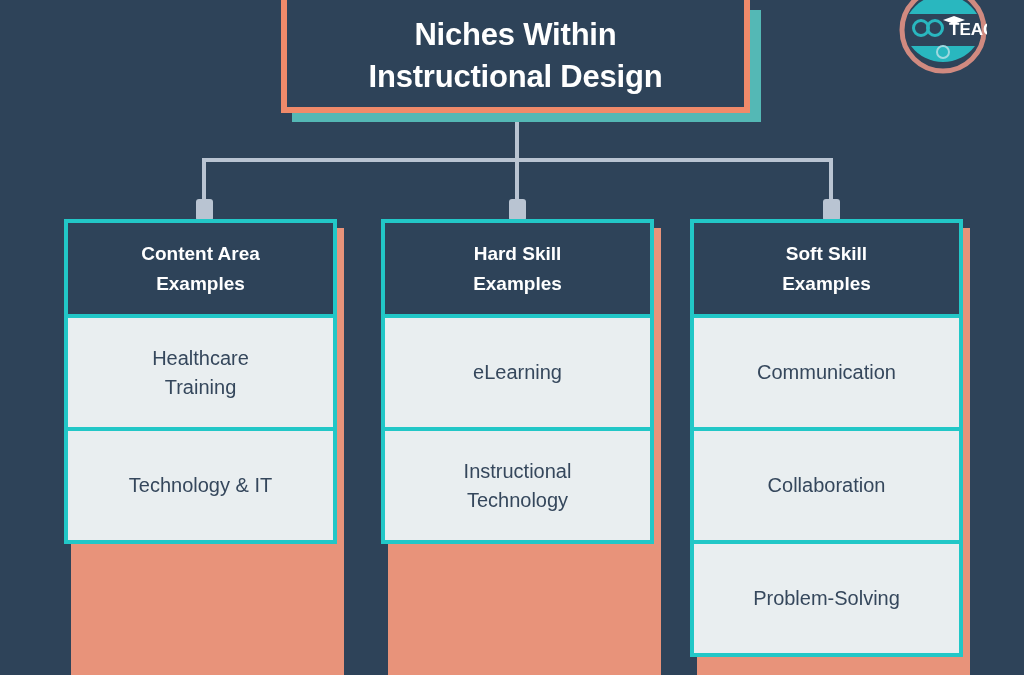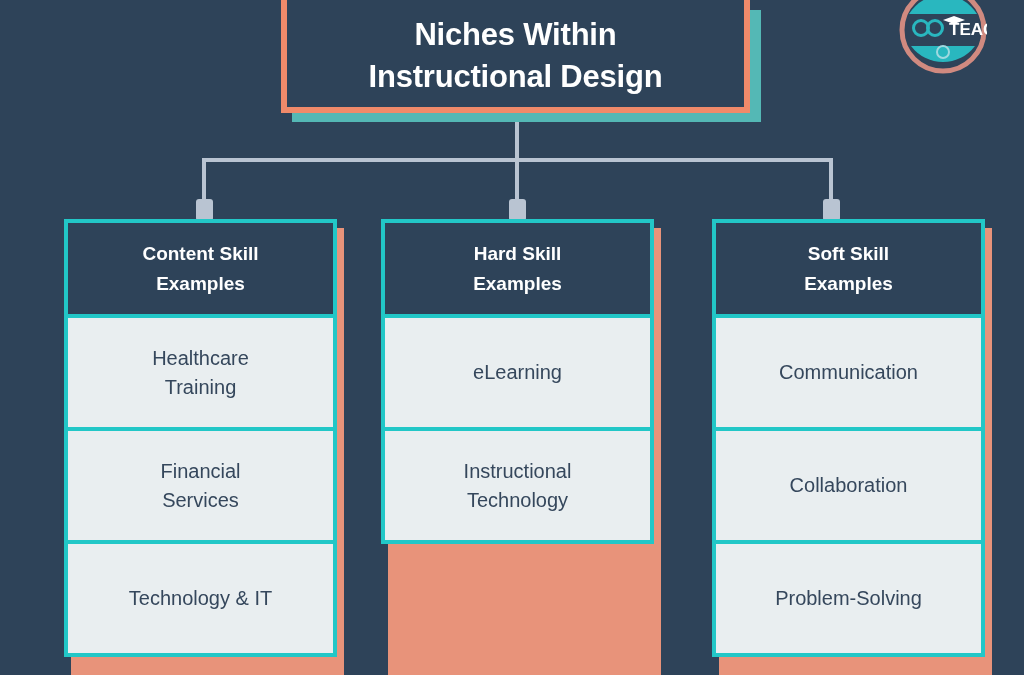--- a/index.html
+++ b/index.html
@@ -90,21 +90,21 @@
   #node-3 { left: 823px; }
 
   
   .column {
     position: absolute;
     top: 219px;
     width: 273px;
   }
   #column-0 { left: 64px;  }
   #column-1 { left: 381px; }
-  #column-2 { left: 712px; }
+  #column-2 { left: 690px; }
 
   .col-shadow {
     position: absolute;
     left: 7px;
     top: 9px;
     width: 273px;
     height: 450px;
     background: #e8937a;
     z-index: 0;
   }
@@ -182,34 +182,28 @@
   <div class="conn-line" id="conn-drop-3"></div>
   <div class="conn-node" id="node-1"></div>
   <div class="conn-node" id="node-2"></div>
   <div class="conn-node" id="node-3"></div>
 
   <div class="column" id="column-0">
     <div class="col-shadow"></div>
     <div class="col-inner">
       <div class="col-header">
         <div class="col-header-text">
-          <span class="hline">Content Skill</span>
+          <span class="hline">Content Area</span>
           <span class="hline">Examples</span>
         </div>
       </div>
       <div class="cell">
         <div class="cell-text">
           <span class="cline">Healthcare</span>
           <span class="cline">Training</span>
-        </div>
-      </div>
-      <div class="cell">
-        <div class="cell-text">
-          <span class="cline">Financial</span>
-          <span class="cline">Services</span>
         </div>
       </div>
       <div class="cell">
         <div class="cell-text">
           <span class="cline">Technology &amp; IT</span>
 
         </div>
       </div>
     </div>
   </div>

